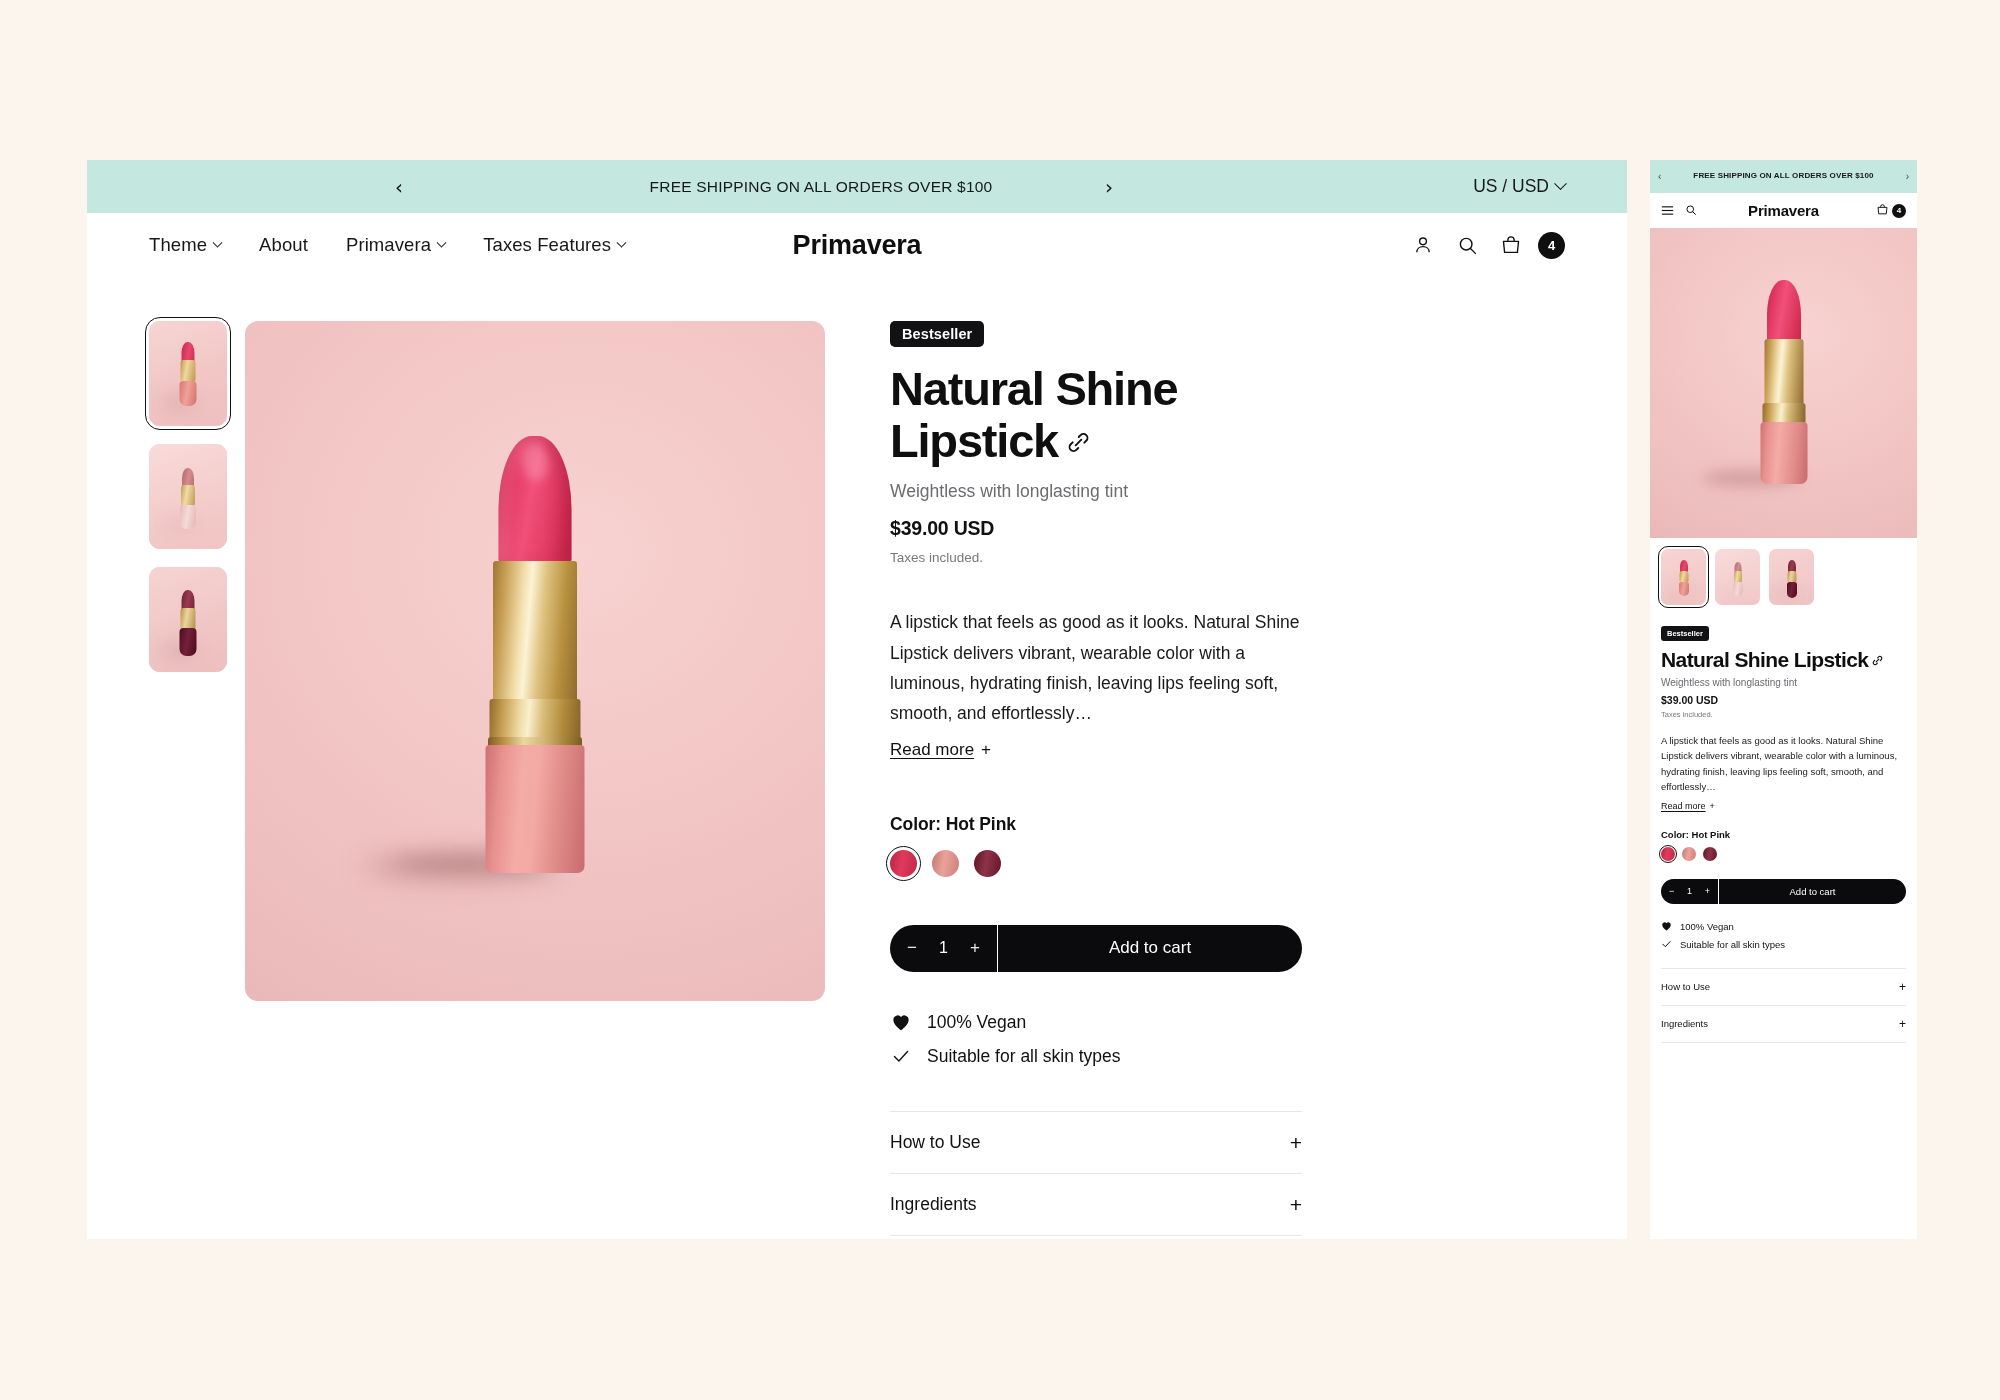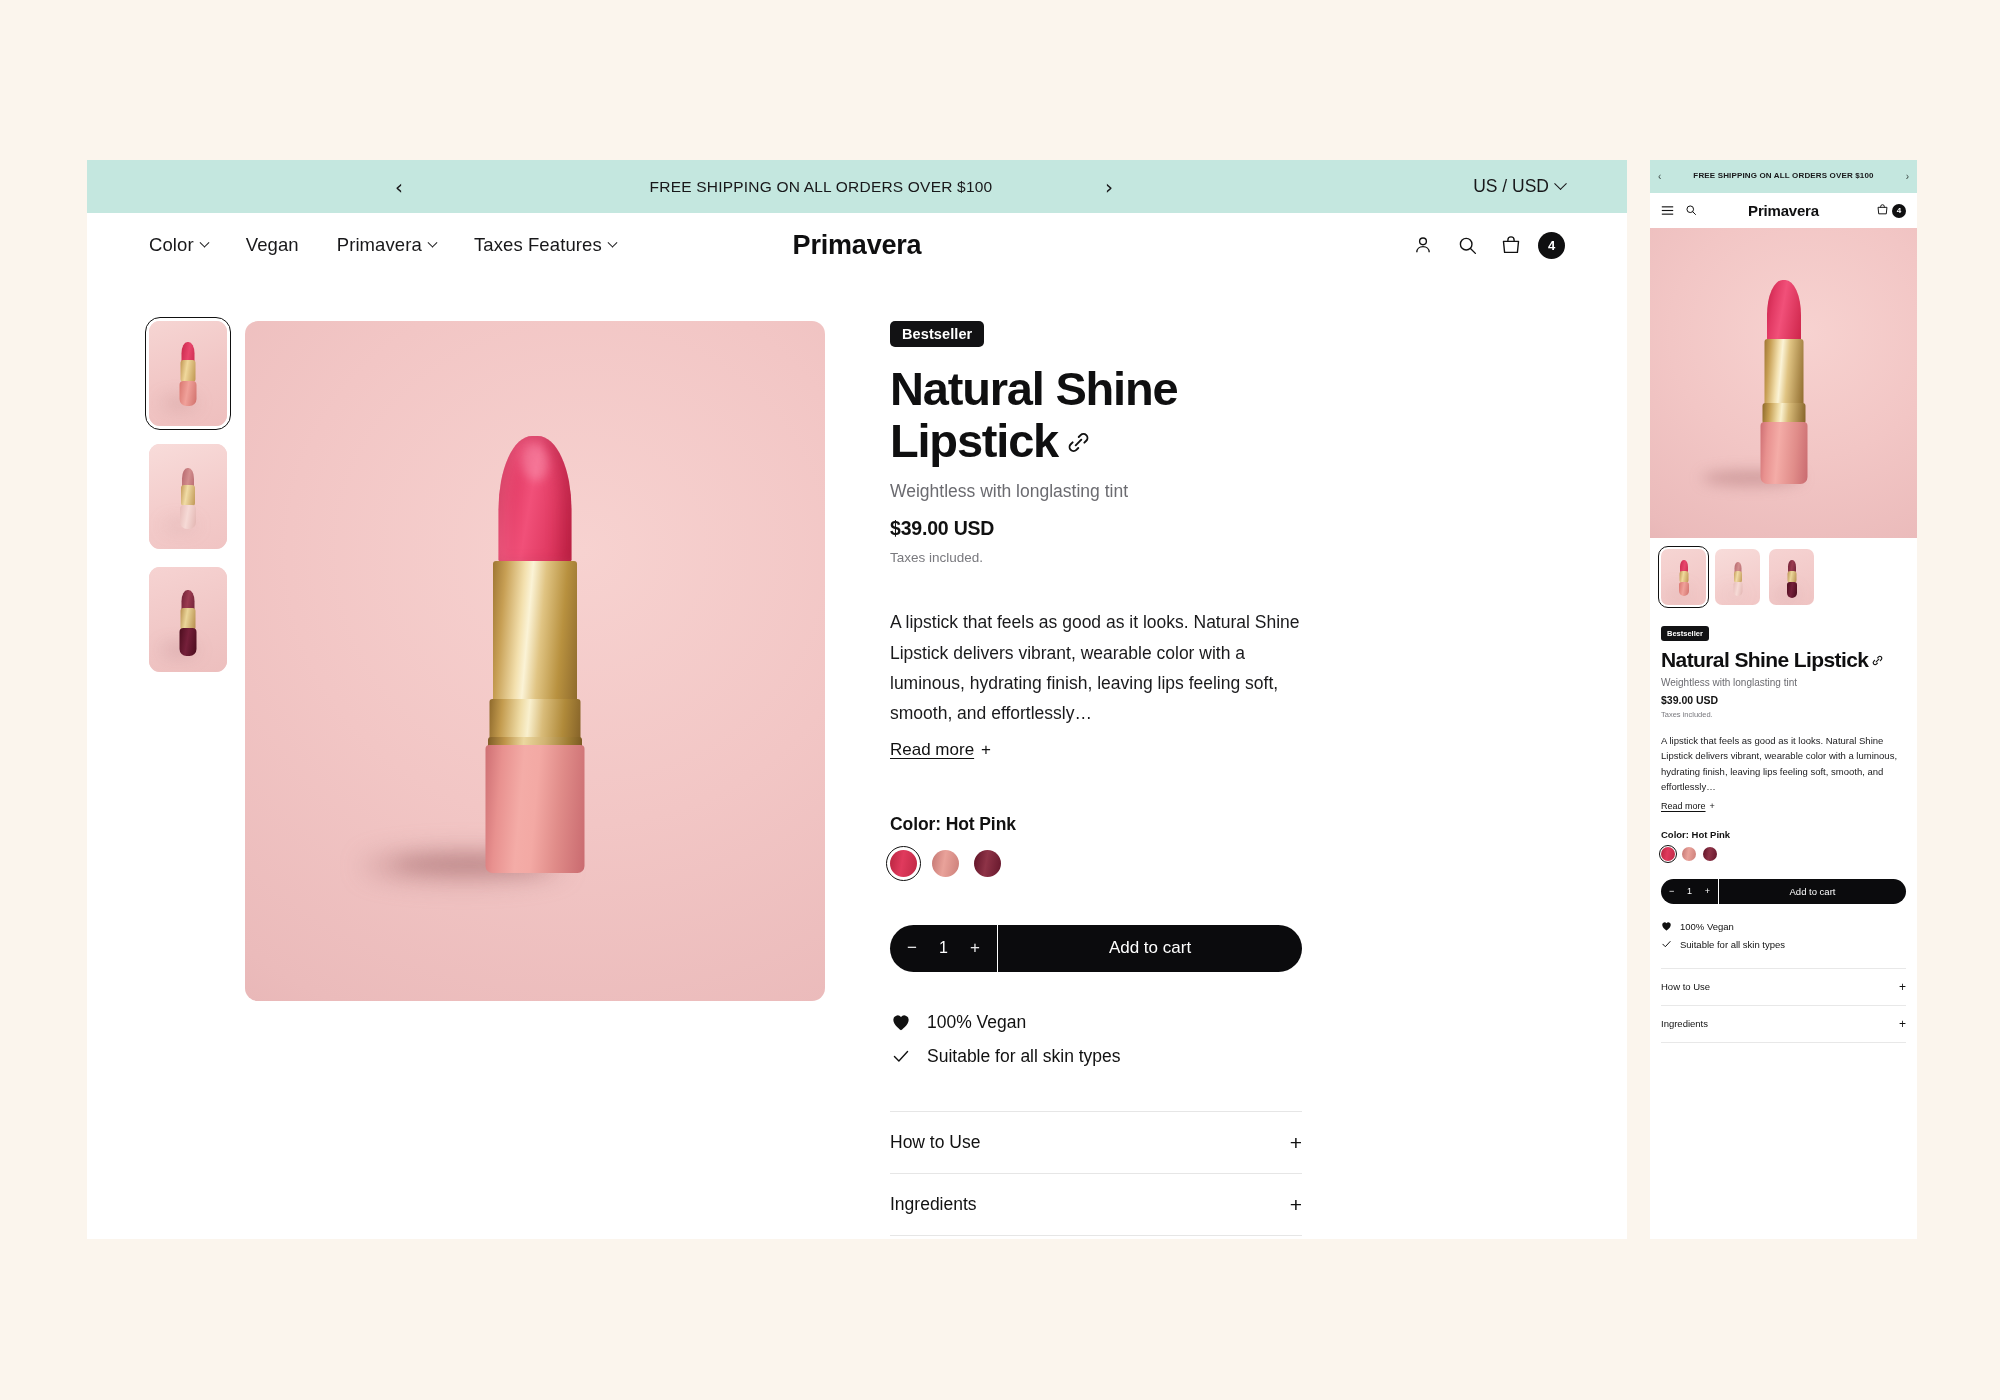--- a/index.html
+++ b/index.html
@@ -201,25 +201,25 @@
       <span class="arrow right">›</span>
       <div class="currency">
         <span>US / USD</span>
         <span class="chev"></span>
       </div>
     </div>
 
     <div class="nav">
       <div class="nav-links">
         <div class="nav-link">
-          <span>Color</span>
+          <span>Theme</span>
           <span class="chev"></span>
         </div>
         <div class="nav-link">
-          <span>Vegan</span>
+          <span>About</span>
         </div>
         <div class="nav-link">
           <span>Primavera</span>
           <span class="chev"></span>
         </div>
         <div class="nav-link">
           <span>Taxes Features</span>
           <span class="chev"></span>
         </div>
       </div>

